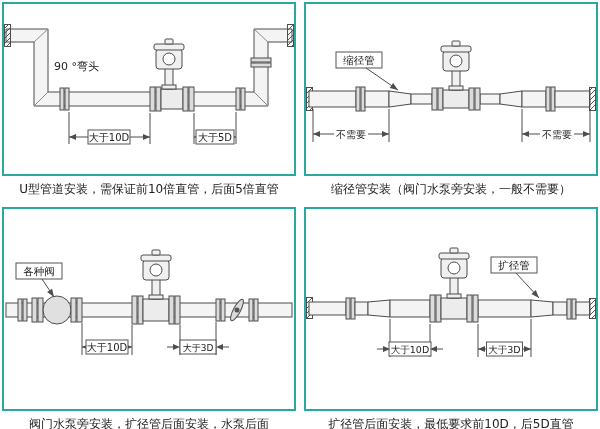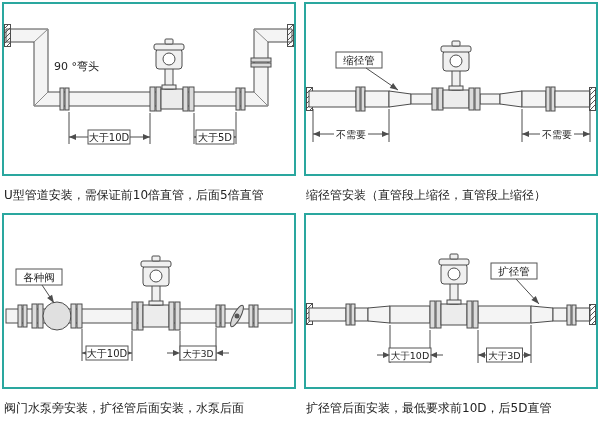--- a/index.html
+++ b/index.html
@@ -14,26 +14,27 @@
     gap:4px 8px;
     padding:2px;
   }
   .cell{display:flex;flex-direction:column;}
   .panel{
     box-sizing:border-box;
     border:2px solid #2aa79f;
     background:#fff;
   }
   .panel.top{height:174px;}
-  .panel.bottom{height:176px;}
+  .panel.bottom{height:204px;}
   .caption{
+    text-align:center;
     font-size:12px;
     line-height:16px;
     color:#222;
-    margin:11px 2px 6px 2px;
+    margin:5px 2px 6px 2px;
   }
   svg{display:block;}
   text{font-family:"DejaVu Sans","Liberation Sans",sans-serif;fill:#222;}
   .pipe{fill:#f4f4f4;stroke:#4d4d4d;stroke-width:1;}
   .flange{fill:#dcdcdc;stroke:#4d4d4d;stroke-width:1;}
   .mbody{fill:#ececec;stroke:#4d4d4d;stroke-width:1;}
   .tx{fill:#f0f0f0;stroke:#4d4d4d;stroke-width:1;}
   .seam{stroke:#8a8a8a;stroke-width:1;}
   .dim{stroke:#4d4d4d;stroke-width:1;}
   .arr{fill:#4d4d4d;}
@@ -170,21 +171,21 @@
           <line class="dim" x1="284" y1="105" x2="284" y2="138"></line>
           <line class="dim" x1="216" y1="130" x2="234" y2="130"></line>
           <line class="dim" x1="268" y1="130" x2="284" y2="130"></line>
           <polygon class="arr" points="216,130 223,127 223,133"></polygon>
           <polygon class="arr" points="284,130 277,127 277,133"></polygon>
           <text x="251" y="133.5" font-size="10" text-anchor="middle">不需要</text>
         </g>
       </svg>
     </div>
     <div class="caption">
-      <span>缩径管安装（直管段上缩径，直管段上缩径）</span>
+      <span>缩径管安装（阀门水泵旁安装，一般不需要）</span>
     </div>
   </div>
 
   <div class="cell">
     <div class="panel bottom">
       <svg width="290" height="172" viewBox="0 0 290 172">
         <g>
           <rect class="pipe" x="2" y="94" width="286" height="14"></rect>
           <rect class="flange" x="14" y="90" width="4" height="22"></rect>
           <rect class="flange" x="19" y="90" width="4" height="22"></rect>

